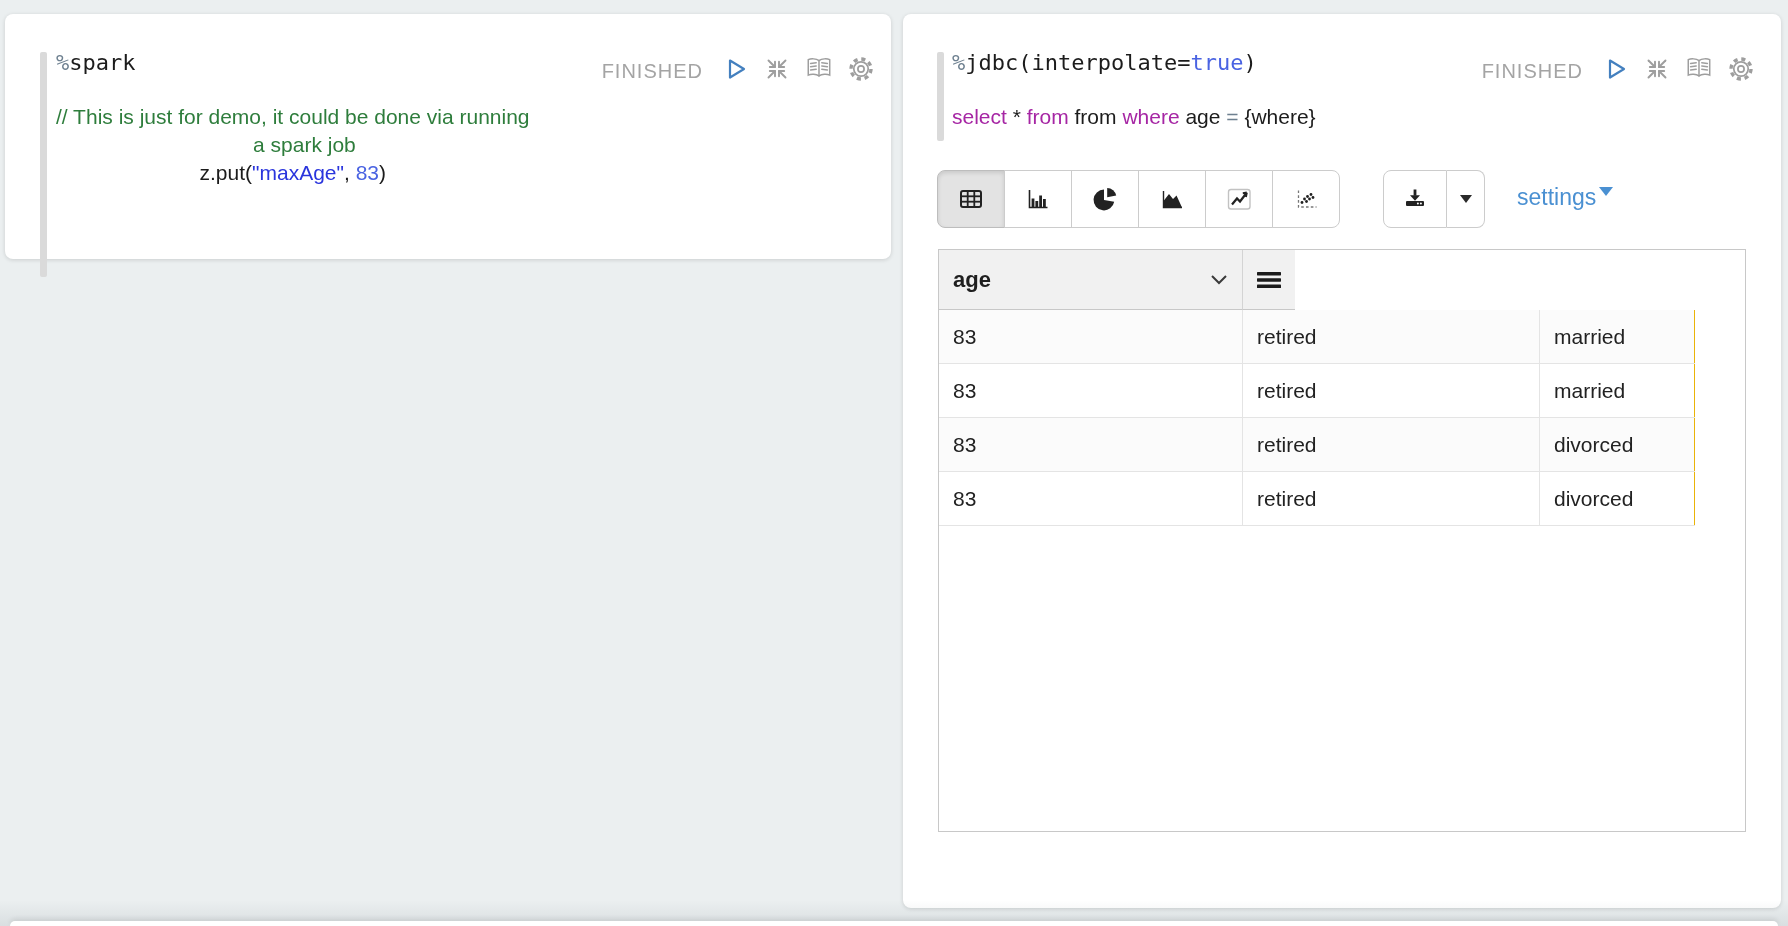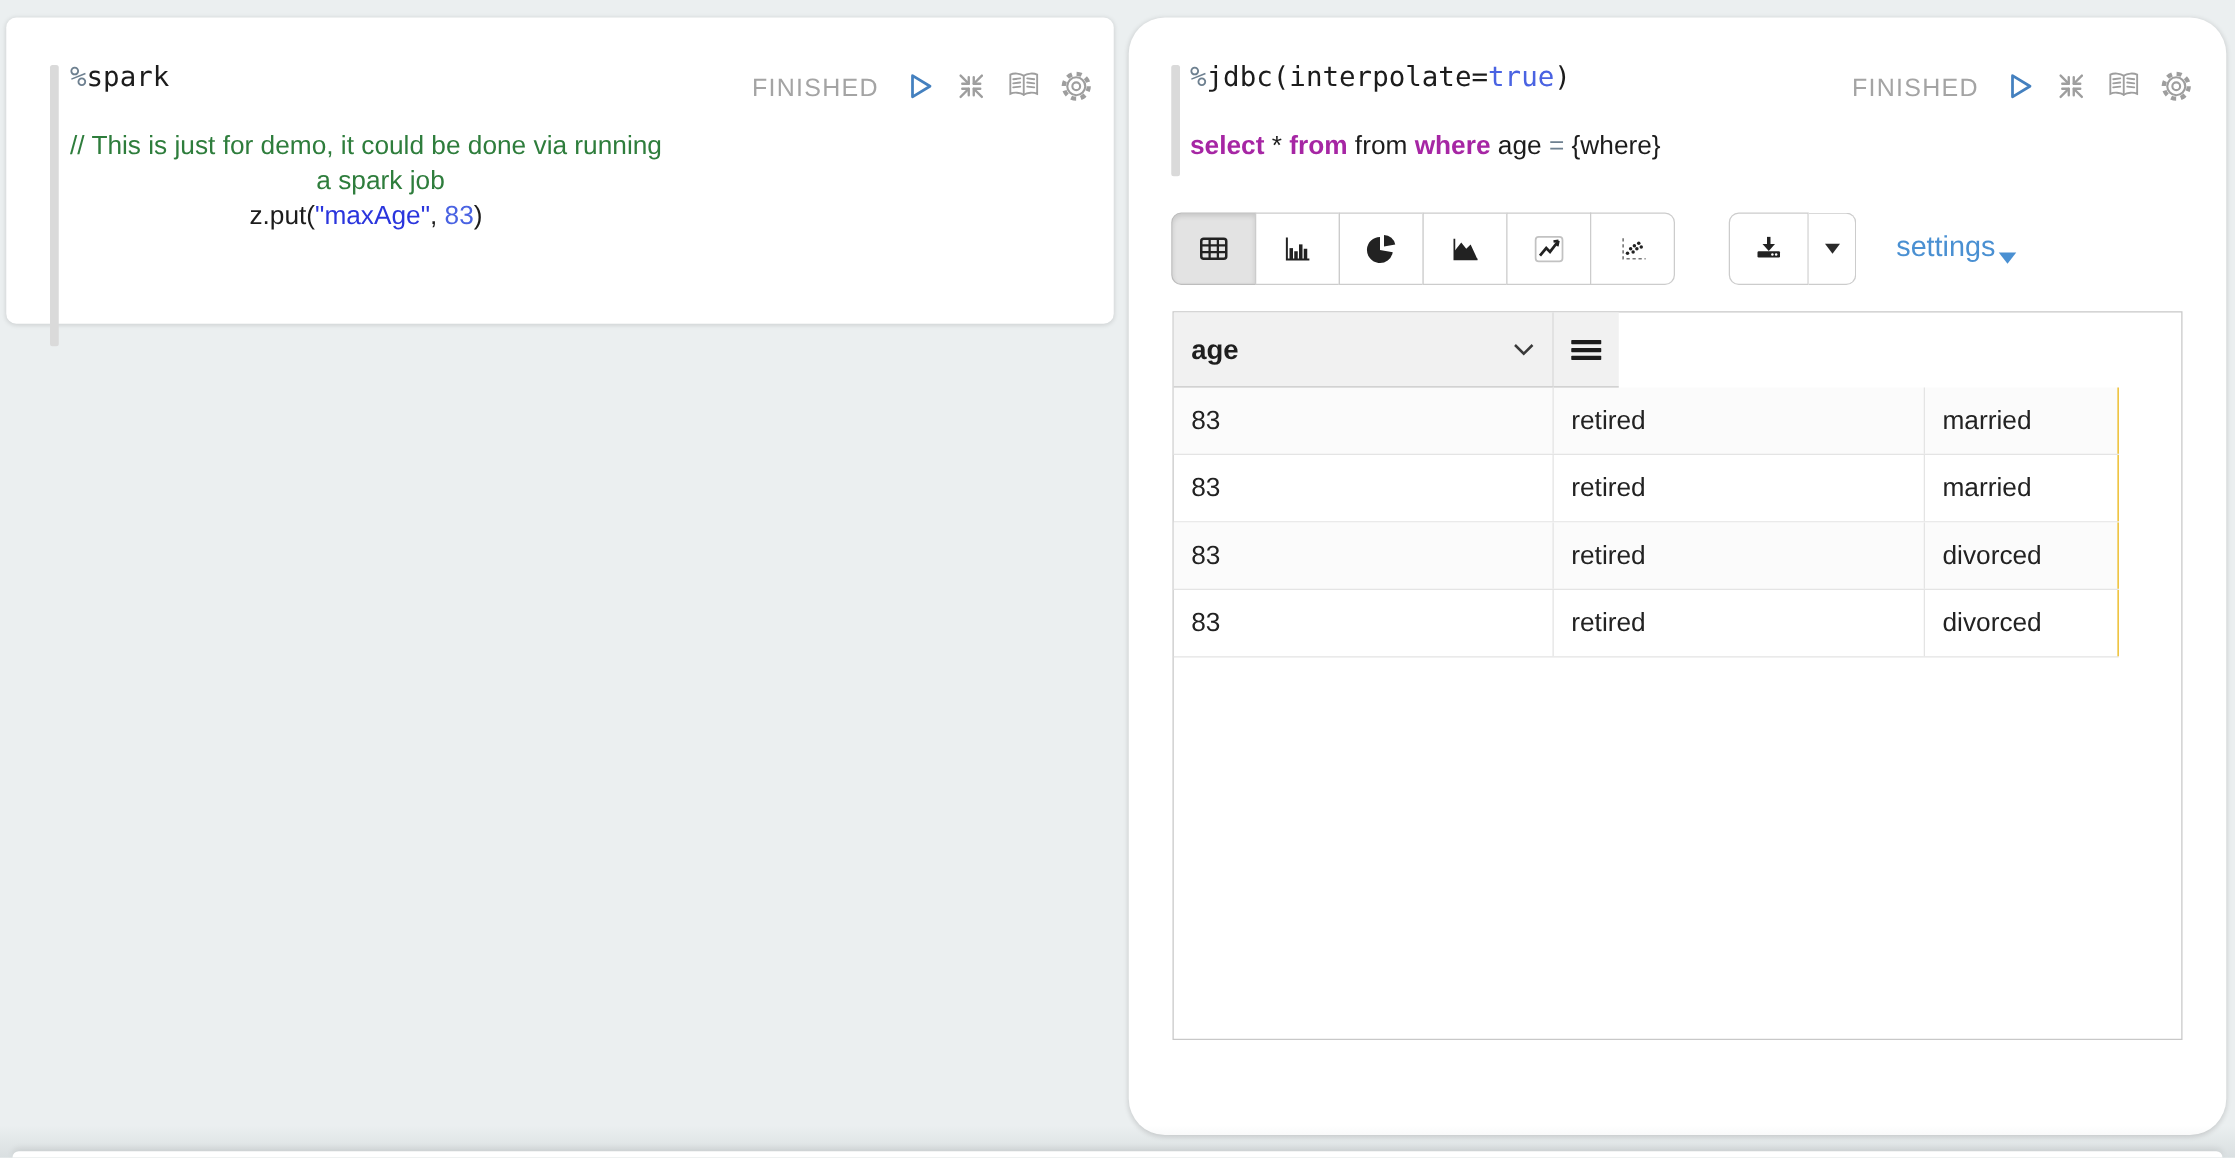--- a/index.html
+++ b/index.html
@@ -10,57 +10,57 @@
     --settings-link:#4a90d2; --table-header-bg:#f1f1f1; --table-border:#c8c8c8;
     --cell-border:#e4e4e4; --header-cell-border:#d4d4d4; --row-alt-bg:#fbfbfb;
     --btn-border:#cccccc; --selected-btn-bg:#e3e3e3; --icon-dark:#222222;
   }
   *{margin:0;padding:0;box-sizing:border-box;}
   html,body{width:1788px;height:926px;}
   body{background:var(--page-bg);font-family:"Liberation Sans",sans-serif;overflow:hidden;position:relative;}
   .canvas{position:absolute;left:0;top:0;width:1788px;height:926px;}
   .card{position:absolute;background:var(--card-bg);border-radius:8px;box-shadow:0 1px 4px rgba(0,0,0,0.14);}
   .card-left{left:5px;top:14px;width:886px;height:245px;}
-  .card-right{left:903px;top:14px;width:878px;height:894px;border-radius:29px;}
+  .card-right{left:903px;top:14px;width:878px;height:894px;}
   .gutter{position:absolute;width:7px;background:var(--gutter-bar);border-radius:2px;}
   .card-left .gutter{left:35px;top:38px;height:225px;}
   .card-right .gutter{left:34px;top:38px;height:89px;}
   .code{font-family:"DejaVu Sans Mono","Liberation Mono",monospace;color:var(--code-default);}
   .para-title{position:absolute;top:35px;font-size:22px;line-height:27px;white-space:pre;}
   .card-left .para-title{left:51px;}
   .card-right .para-title{left:49px;}
   .code-block{position:absolute;top:89px;font-size:21px;line-height:28px;white-space:pre;text-align:center;}
   .card-left .code-block{left:51px;}
   .card-right .code-block{left:49px;}
   .tok-default{color:var(--code-default);}
   .tok-comment{color:var(--code-comment);}
   .tok-string{color:var(--code-string);}
   .tok-value{color:var(--code-value);}
-  .tok-keyword{color:var(--code-keyword);font-weight:bold;}
+  .tok-keyword{color:var(--code-keyword);}
   .tok-operator{color:var(--code-operator);}
   .controls{position:absolute;top:41px;display:flex;align-items:flex-end;gap:14px;}
   .card-left .controls{right:16px;}
   .card-right .controls{right:26px;}
   .status{font-size:20px;letter-spacing:1px;color:var(--status-text);margin-right:4px;}
   .ctl-icon{width:28px;height:28px;display:inline-block;cursor:pointer;}
   
   .chart-group{position:absolute;left:34px;top:156px;display:flex;}
   .chart-btn{width:68px;height:58px;background:#fff;border:1px solid var(--btn-border);
     display:flex;align-items:center;justify-content:center;margin-left:-1px;cursor:pointer;}
   .chart-btn:first-child{margin-left:0;border-radius:8px 0 0 8px;}
   .chart-btn:last-child{border-radius:0 8px 8px 0;}
   .chart-btn.selected{background:var(--selected-btn-bg);box-shadow:inset 0 2px 4px rgba(0,0,0,0.12);border-color:#bdbdbd;}
   .dl-group{position:absolute;left:480px;top:156px;display:flex;}
   .dl-btn{width:64px;height:58px;background:#fff;border:1px solid var(--btn-border);border-radius:8px 0 0 8px;
     display:flex;align-items:center;justify-content:center;cursor:pointer;}
   .dl-caret-btn{width:38px;height:58px;background:#fff;border:1px solid var(--btn-border);border-left:none;
     border-radius:0 8px 8px 0;display:flex;align-items:center;justify-content:center;cursor:pointer;}
   .caret-down{width:0;height:0;border-left:6px solid transparent;border-right:6px solid transparent;border-top:8px solid #2a2a2a;}
   .settings-link{position:absolute;left:614px;top:170px;font-size:23px;color:var(--settings-link);
-    display:flex;align-items:flex-end;gap:3px;cursor:pointer;}
+    display:flex;align-items:flex-start;gap:3px;cursor:pointer;}
   .settings-caret{width:0;height:0;border-left:7px solid transparent;border-right:7px solid transparent;border-top:9px solid var(--settings-link);margin-top:3px;}
   
   .result-table{position:absolute;left:35px;top:235px;width:808px;height:583px;border:1px solid var(--table-border);background:#fff;}
   .t-head{display:flex;height:60px;}
   .t-hcell{background:var(--table-header-bg);border-right:1px solid var(--header-cell-border);border-bottom:1px solid var(--table-border);
     display:flex;align-items:center;justify-content:space-between;padding:0 14px;font-size:22px;font-weight:bold;color:#1f1f1f;cursor:pointer;}
   .t-hcell:nth-child(1){width:304px;}
   .t-hcell:nth-child(2){width:297px;}
   .t-hcell:nth-child(3){width:154px;}
   .t-hcell.menu{width:52px;border-right:none;justify-content:center;padding:0;}

